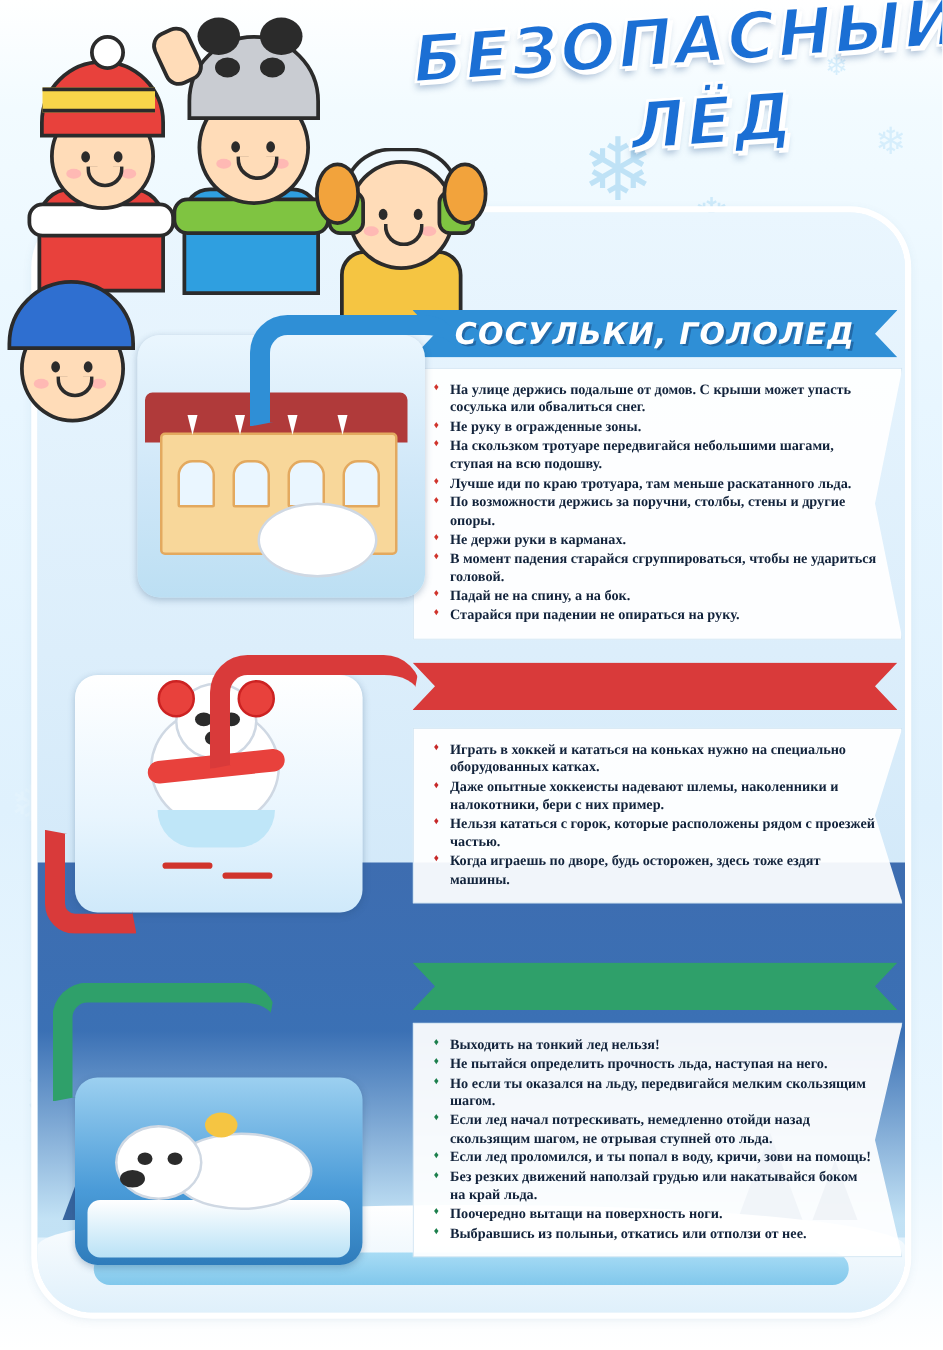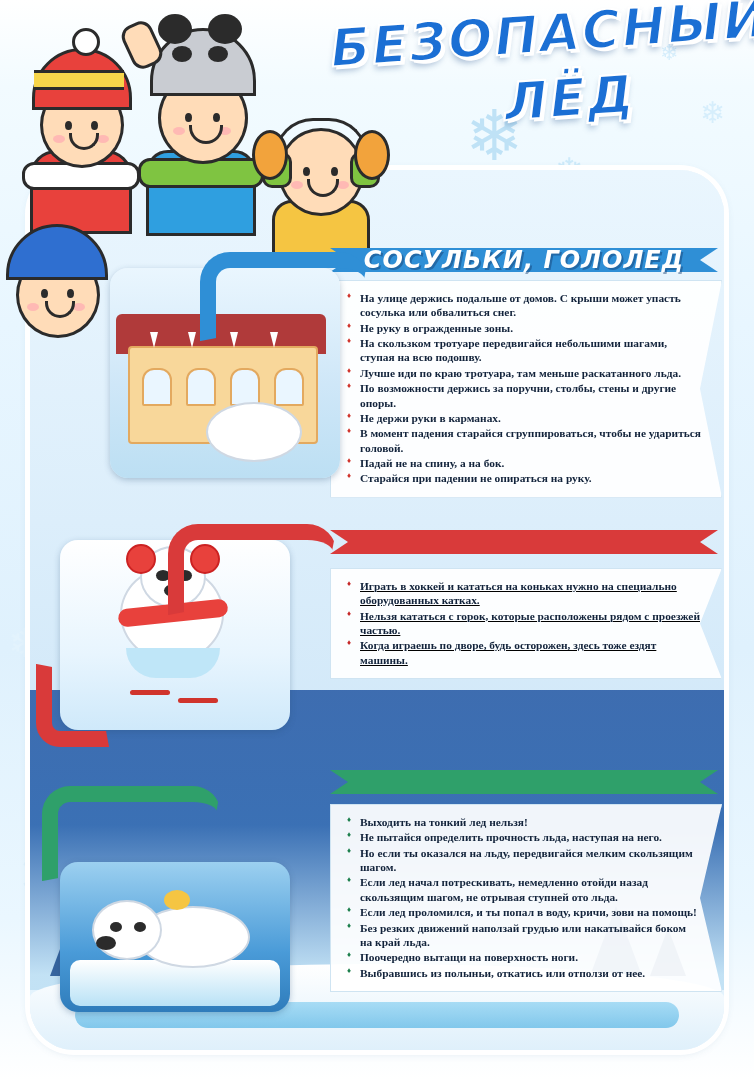--- a/index.html
+++ b/index.html
@@ -138,21 +138,21 @@
     background: #ffb3b3;
     border-radius: 50%;
     opacity: .85;
   }
   .body-shape { position: absolute; border: 3px solid #2b2b2b; }
 
   
   .section { position: absolute; }
   .band {
     position: relative;
-    height: 24px;
+    height: 38px;
     display: flex;
     align-items: center;
     justify-content: center;
   }
   .band-text {
     font-family: "DejaVu Sans", sans-serif;
     font-weight: bold;
     font-style: italic;
     font-size: 24px;
     color: #ffffff;
@@ -386,23 +386,24 @@
     <div class="icicle" style="left:120px; top:64px;"></div>
     <div class="icicle" style="left:160px; top:64px;"></div>
     <div class="bear" style="left:96px; bottom:16px; width:92px; height:56px;"></div>
   </div>
   <div class="corner" style="left:200px; top:252px; width:150px; height:70px; border-radius:30px 30px 0 0; border-top:16px solid #2f8fd6; border-left:16px solid #2f8fd6;"></div>
 
   <div class="section" style="left:92px; top:530px; width:630px;">
     <div class="band red" style="margin-left:238px; width:388px;">
       <div class="band-bg"></div>
     </div>
-    <div class="textpanel arrow-blue" style="margin-left:238px; width:392px; margin-top:14px;text-decoration:underline;">
+    <div class="textpanel arrow-blue" style="margin-left:238px; width:392px; margin-top:14px;">
       <ul class="tips red">
         <li>Играть в хоккей и кататься на коньках нужно на специально оборудованных катках.</li>
+        <li>Даже опытные хоккеисты надевают шлемы, наколенники и налокотники, бери с них пример.</li>
         <li>Нельзя кататься с горок, которые расположены рядом с проезжей частью.</li>
         <li>Когда играешь по дворе, будь осторожен, здесь тоже ездят машины.</li>
       </ul>
     </div>
   </div>
 
   <div class="imgframe pic2" style="left:60px; top:540px; width:230px; height:190px;">
     <div class="bear" style="left:60px; top:26px; width:100px; height:92px;"></div>
     <div class="bear" style="left:80px; top:6px; width:62px; height:58px;"></div>
     <div style="position:absolute; left:96px; top:30px; width:14px; height:11px; background:#2b2b2b; border-radius:50%;"></div>

